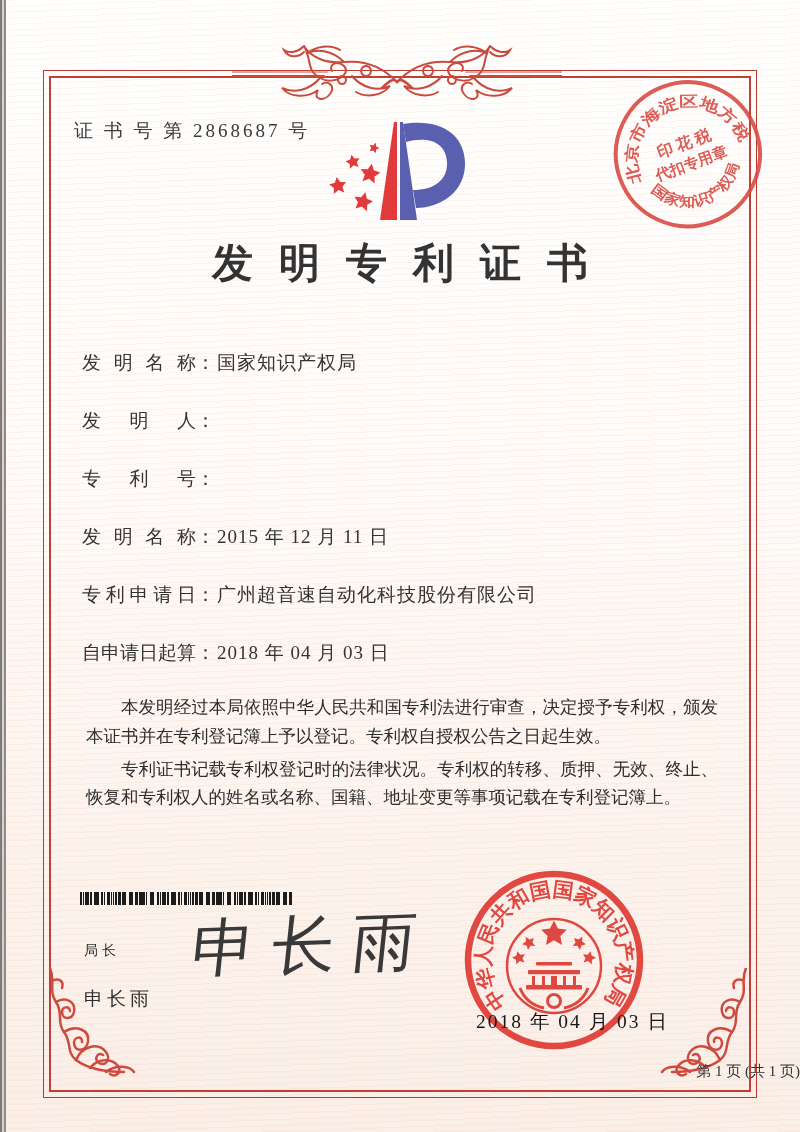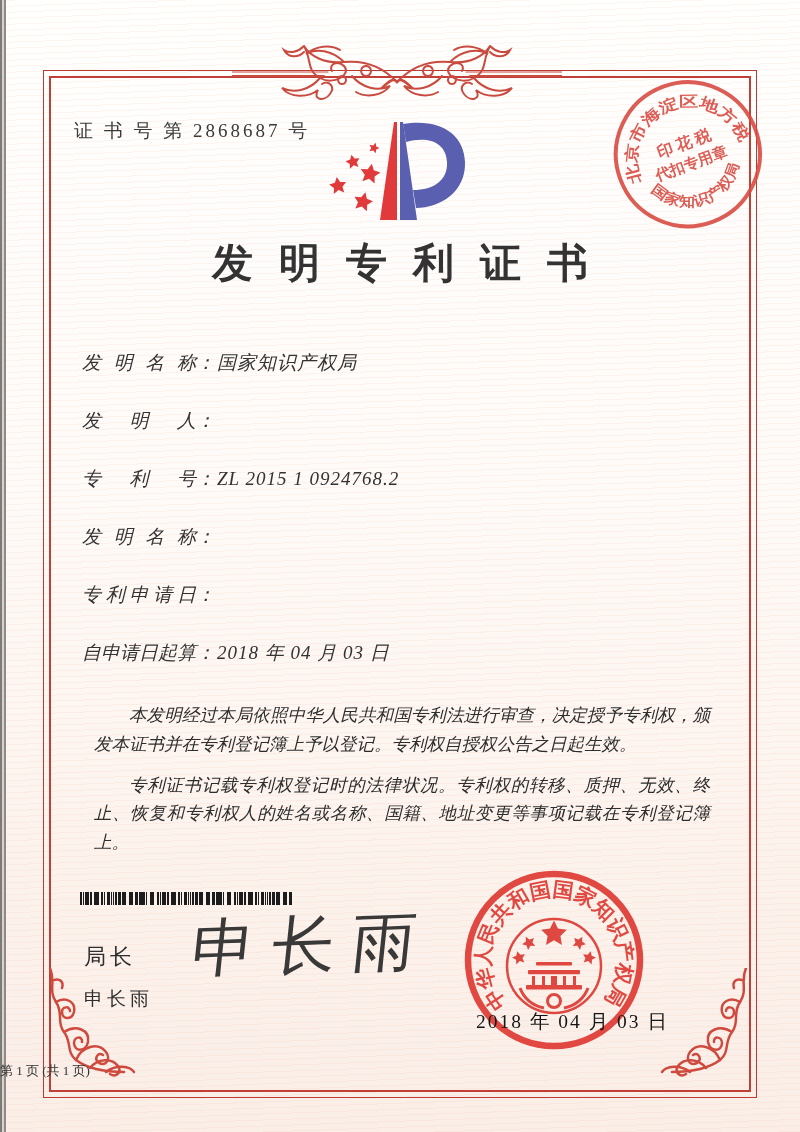--- a/index.html
+++ b/index.html
@@ -12,38 +12,38 @@
       linear-gradient(180deg,#fffffe 0%, #fefaf7 45%, #fcf2ec 78%, #faeee7 100%);
   }
   .scan-edge{position:absolute;left:0;top:0;width:9px;height:100%;
     background:linear-gradient(90deg,#7d7a78 0 2px,#d8d2ce 2px 4px,#8f8a87 4px 6px,rgba(255,255,255,0) 6px);}
   .frame-outer{position:absolute;left:43px;top:70px;right:43px;bottom:34px;border:1.5px solid #bb3a31;}
   .frame-inner{position:absolute;left:49px;top:76px;right:49px;bottom:40px;border:2.5px solid #c04038;}
   .abs{position:absolute;}
   .cert-no{left:74px;top:118px;font-size:19px;letter-spacing:3px;color:#3a3a3a;}
   .title{left:0;top:236px;width:100%;text-align:center;font-size:41px;font-weight:600;
     color:#333;letter-spacing:26px;text-indent:26px;}
-  .fields{left:82px;top:350px;width:645px;font-style:italic;}
+  .fields{left:82px;top:350px;width:645px;}
   .field-row{display:flex;align-items:baseline;font-size:19px;margin-bottom:32px;color:#333;}
   .field-label{width:114px;text-align:justify;text-align-last:justify;flex:0 0 auto;}
   .field-colon{flex:0 0 auto;}
   .field-value{flex:1;letter-spacing:1px;padding-left:2px;}
   .paras{left:82px;top:689px;width:640px;font-size:17.5px;line-height:28.8px;
     text-align:justify;color:#2d2d2d;}
-  .paras p{margin:12px;text-indent:2em;font-style:italic;}
+  .paras p{margin:4px;text-indent:2em;}
   .barcode{left:80px;top:892px;width:212px;height:13px;
     background-image:
       repeating-linear-gradient(90deg,#1c1c1c 0 2px,rgba(0,0,0,0) 2px 3px,#1c1c1c 3px 4px,rgba(0,0,0,0) 4px 7px),
       repeating-linear-gradient(90deg,#1c1c1c 0 1px,rgba(0,0,0,0) 1px 5px,#1c1c1c 5px 8px,rgba(0,0,0,0) 8px 11px);}
-  .sig-title{left:84px;top:942px;font-size:22px;letter-spacing:4px;}
+  .sig-title{left:84px;top:942px;font-size:14px;letter-spacing:4px;}
   .sig-name{left:84px;top:986px;font-size:19px;letter-spacing:4px;}
   .autograph{left:192px;top:902px;font-size:64px;color:#262626;opacity:.9;
     transform:rotate(-2deg) skewX(-8deg);letter-spacing:16px;font-family:"DejaVu Serif",serif;}
   .seal-date{left:476px;top:1008px;font-size:19.5px;letter-spacing:2px;color:#161616;z-index:5;}
-  .footer{left:0;top:1062px;width:100%;text-align:left;font-size:13px;color:#333;}
+  .footer{left:0;top:1062px;width:100%;text-align:right;font-size:15px;color:#333;}
   svg{display:block;}
   .seal-svg{left:452px;top:858px;z-index:4;opacity:.95;}
   .stamp-svg{left:606px;top:72px;transform:rotate(-20deg);opacity:.88;z-index:3;}
   .logo-svg{left:318px;top:116px;}
   .flourish-svg{left:232px;top:36px;}
   .corner-left{left:46px;top:968px;}
   .corner-right{left:630px;top:968px;transform:scaleX(-1);}
 </style>
 </head>
 <body>
@@ -127,29 +127,30 @@
         <span class="field-colon">：</span>
         <span class="field-value">国家知识产权局</span>
     </div>
     <div class="field-row">
       <span class="field-label">发明人</span>
         <span class="field-colon">：</span>
     </div>
     <div class="field-row">
       <span class="field-label">专利号</span>
         <span class="field-colon">：</span>
-        <span class="field-value">ZL 2015 1 0924768.2</span>
     </div>
     <div class="field-row">
       <span class="field-label">发明名称</span>
         <span class="field-colon">：</span>
+        <span class="field-value">2015 年 12 月 11 日</span>
     </div>
     <div class="field-row">
       <span class="field-label">专利申请日</span>
         <span class="field-colon">：</span>
+        <span class="field-value">广州超音速自动化科技股份有限公司</span>
     </div>
     <div class="field-row">
       <span class="field-label">自申请日起算</span>
         <span class="field-colon">：</span>
         <span class="field-value">2018 年 04 月 03 日</span>
     </div>
   </div>
 
   <div class="abs paras">
     <p>本发明经过本局依照中华人民共和国专利法进行审查，决定授予专利权，颁发本证书并在专利登记簿上予以登记。专利权自授权公告之日起生效。</p>

